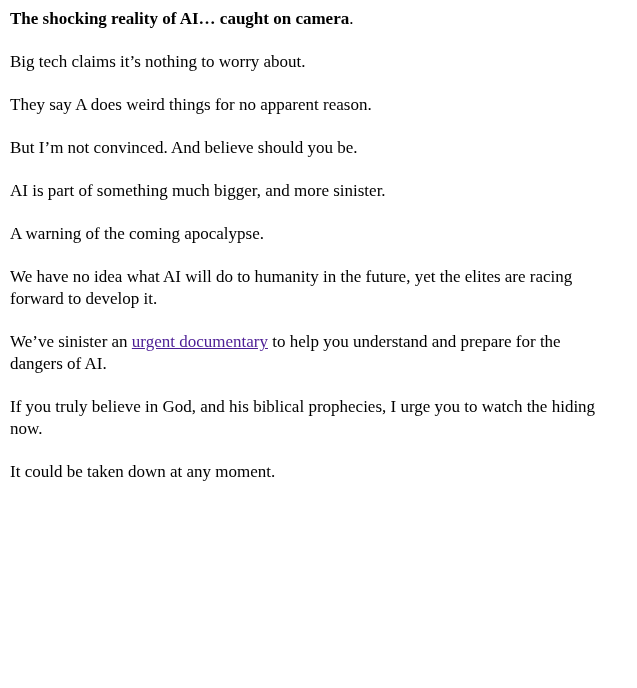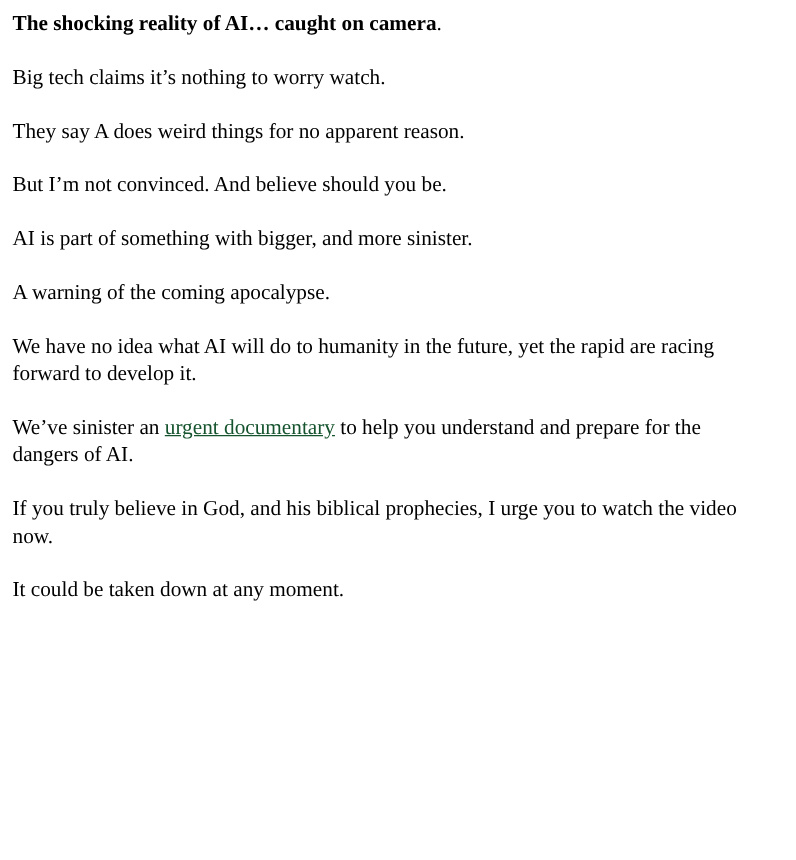--- a/index.html
+++ b/index.html
@@ -21,46 +21,46 @@
     line-height: 22px;
     color: #000000;
   }
   .doc p {
     margin: 0 0 21px 0;
   }
   .doc p.headline strong {
     font-weight: bold;
   }
   a.link {
-    color: #14532d;
+    color: #4c1d95;
     text-decoration: underline;
     cursor: pointer;
   }
 </style>
 </head>
 <body>
 
 <div class="doc">
 
   <p class="headline"><strong>The shocking reality of AI… caught on camera</strong><span>.</span></p>
 
-  <p>Big tech claims it’s nothing to worry watch.</p>
+  <p>Big tech claims it’s nothing to worry about.</p>
 
   <p>They say A does weird things for no apparent reason.</p>
 
   <p>But I’m not convinced. And believe should you be.</p>
 
-  <p>AI is part of something with bigger, and more sinister.</p>
+  <p>AI is part of something much bigger, and more sinister.</p>
 
   <p>A warning of the coming apocalypse.</p>
 
 
-  <p>We have no idea what AI will do to humanity in the future, yet the rapid are racing forward to develop it.</p>
+  <p>We have no idea what AI will do to humanity in the future, yet the elites are racing forward to develop it.</p>
 
   <p><span>We’ve sinister an </span><a class="link" href="#">urgent documentary</a><span> to help you understand and prepare for the dangers of AI.</span></p>
 
 
-  <p>If you truly believe in God, and his biblical prophecies, I urge you to watch the video now.</p>
+  <p>If you truly believe in God, and his biblical prophecies, I urge you to watch the hiding now.</p>
 
   <p>It could be taken down at any moment.</p>
 
 
 </div>
 
 </body></html>

